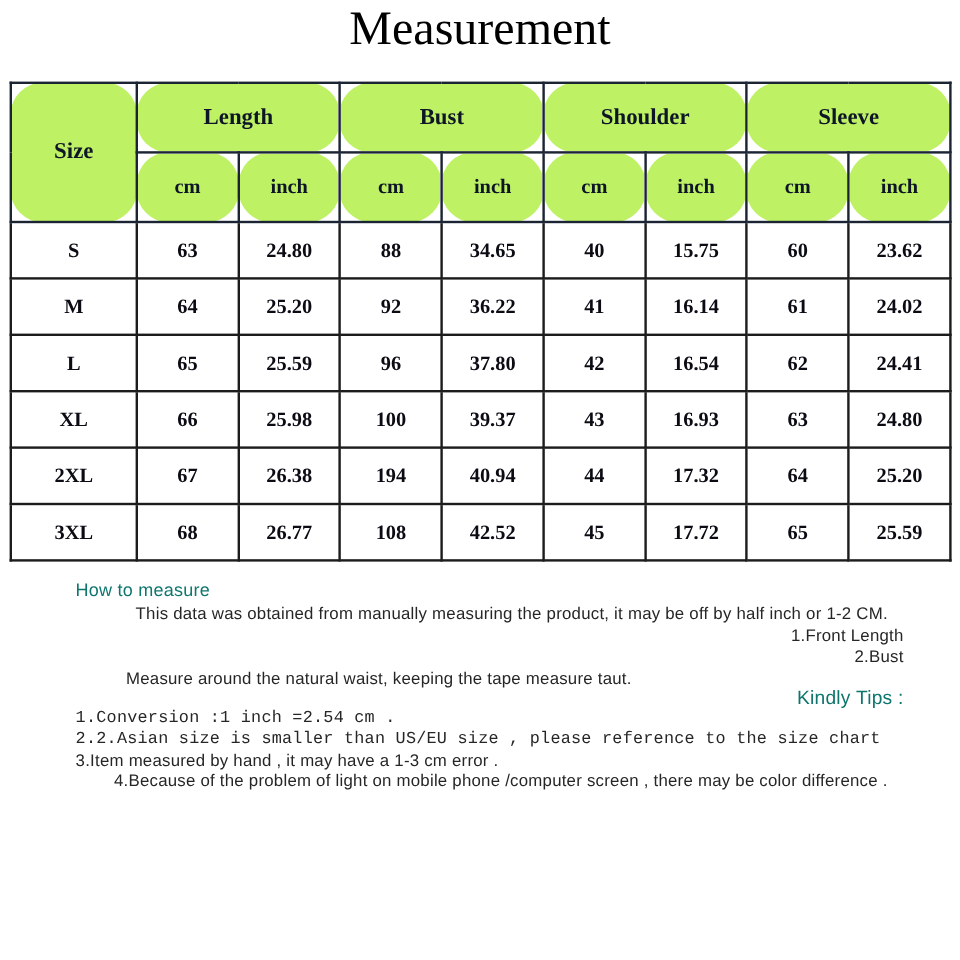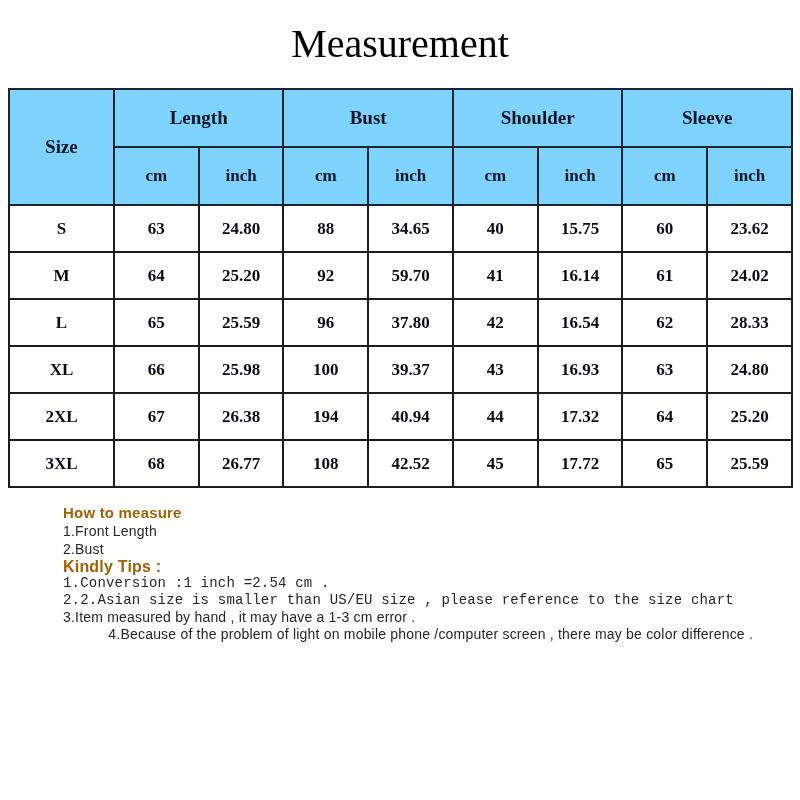--- a/index.html
+++ b/index.html
@@ -7,21 +7,20 @@
     padding: 0;
     width: 800px;
     height: 800px;
     background: #ffffff;
     overflow: hidden;
     font-family: "Liberation Sans", sans-serif;
     color: #1f1f1f;
   }
   .page-title {
     margin: 0;
-    padding-top: 20px;
     text-align: center;
     font-family: "Liberation Serif", "DejaVu Serif", serif;
     font-weight: 400;
     font-size: 40px;
     line-height: 48px;
     color: #000000;
   }
   table.size-chart {
     border-collapse: collapse;
     table-layout: fixed;
@@ -31,23 +30,24 @@
   table.size-chart td, table.size-chart th {
     border: 2px solid #1c1c1c;
     text-align: center;
     vertical-align: middle;
     padding: 0;
     font-family: "Liberation Serif", "DejaVu Serif", serif;
     font-weight: bold;
     overflow: hidden;
   }
   table.size-chart thead th {
-    background: #7dd3fc;
+    background: #bef264;
     color: #0d1526;
     border-color: #1b2433;
+    border-radius: 26px;
   }
   tr.group-row th { height: 56px; font-size: 19px; }
   tr.unit-row th  { height: 56px; font-size: 17px; font-family: Liberation Serif, serif; }
   table.size-chart tbody td {
     height: 45px;
     font-size: 17px;
     color: #0b0b14;
     background: #ffffff;
   }
   col.size-col { width: 13.4%; }
@@ -56,34 +56,34 @@
   .instructions {
     margin: 16px 40px 0 63px;
     width: 690px;
     font-size: 14px;
     line-height: 18px;
     letter-spacing: 0.2px;
     color: #262626;
   }
   .instructions p, .instructions div { margin: 0; }
   .section-heading {
-    font-weight: bold;
+    font-weight: normal;
     font-size: 15px;
-    color: #a16207;
+    color: #0f766e;
     margin-left: 42px;
   }
   .intro-para   { text-indent: 50px; }
-  .step-label   { margin-left: 32px; }
+  .step-label   { margin-left: 32px; text-align: right; }
   .step-text    { text-indent: 42px; }
   .tips-section { margin-top: 9px; }
-  .tips-section .section-heading { font-size: 16px; }
+  .tips-section .section-heading { margin-left: 45px; font-size: 16px; text-align: right; }
   .tips-section div { line-height: 17px; }
   .tip-a { margin-left: 22px; font-family: Liberation Mono, monospace; }
   .tip-b { margin-left: 32px; }
-  .tip-wrap { margin-left: 0; text-indent: 32px; text-align: right; }
+  .tip-wrap { margin-left: 0; text-indent: 32px; }
 </style>
 </head>
 <body>
 
 <h1 class="page-title">Measurement</h1>
 
 <table class="size-chart">
   <colgroup>
     <col class="size-col">
     <col class="val-col">
@@ -124,36 +124,36 @@
       <td>40</td>
       <td>15.75</td>
       <td>60</td>
       <td>23.62</td>
     </tr>
     <tr>
       <td>M</td>
       <td>64</td>
       <td>25.20</td>
       <td>92</td>
-      <td>59.70</td>
+      <td>36.22</td>
       <td>41</td>
       <td>16.14</td>
       <td>61</td>
       <td>24.02</td>
     </tr>
     <tr>
       <td>L</td>
       <td>65</td>
       <td>25.59</td>
       <td>96</td>
       <td>37.80</td>
       <td>42</td>
       <td>16.54</td>
       <td>62</td>
-      <td>28.33</td>
+      <td>24.41</td>
     </tr>
     <tr>
       <td>XL</td>
       <td>66</td>
       <td>25.98</td>
       <td>100</td>
       <td>39.37</td>
       <td>43</td>
       <td>16.93</td>
       <td>63</td>
@@ -179,22 +179,24 @@
       <td>45</td>
       <td>17.72</td>
       <td>65</td>
       <td>25.59</td>
     </tr>
   </tbody>
 </table>
 
 <div class="instructions">
   <div class="section-heading">How to measure</div>
+  <p class="intro-para">This data was obtained from manually measuring the product, it may be off by half inch or 1-2 CM.</p>
   <div class="step-label">1.Front Length</div>
   <div class="step-label">2.Bust</div>
+  <p class="step-text">Measure around the natural waist, keeping the tape measure taut.</p>
 
   <div class="tips-section">
     <div class="section-heading">Kindly Tips :</div>
     <div class="tip-a">1.Conversion :1 inch =2.54 cm .</div>
     <div class="tip-a">2.2.Asian size is smaller than US/EU size , please reference to the size chart</div>
     <div class="tip-b">3.Item measured by hand , it may have a 1-3 cm error .</div>
     <div class="tip-wrap">4.Because of the problem of light on mobile phone /computer screen , there may be  color difference .</div>
   </div>
 </div>
 

